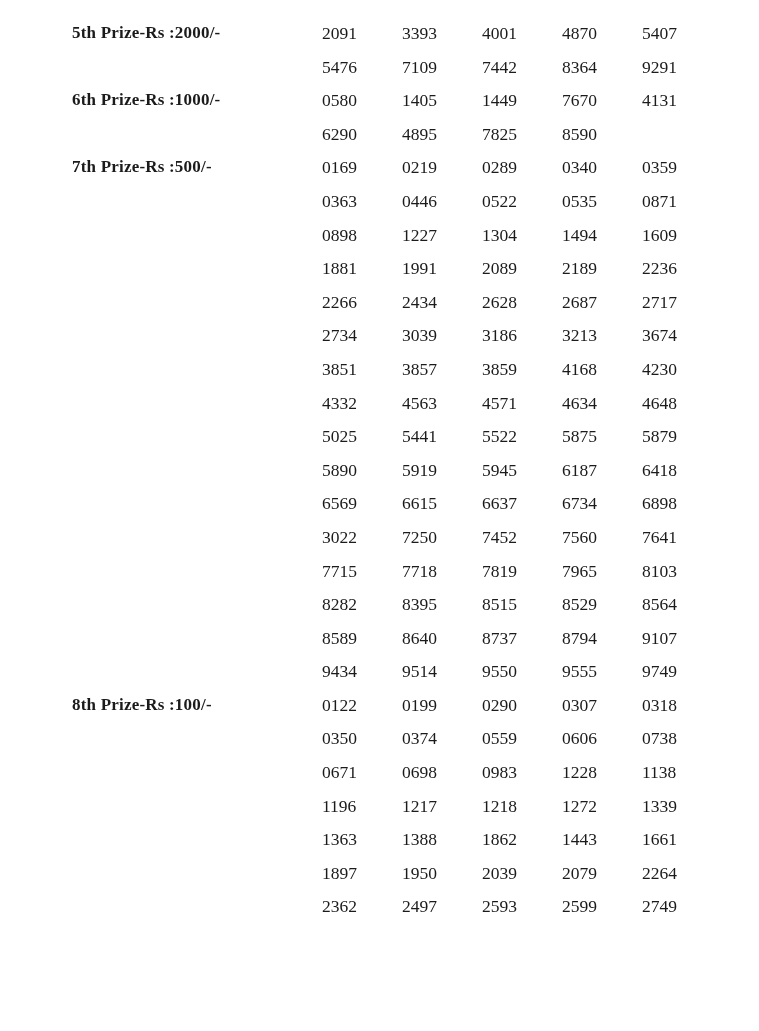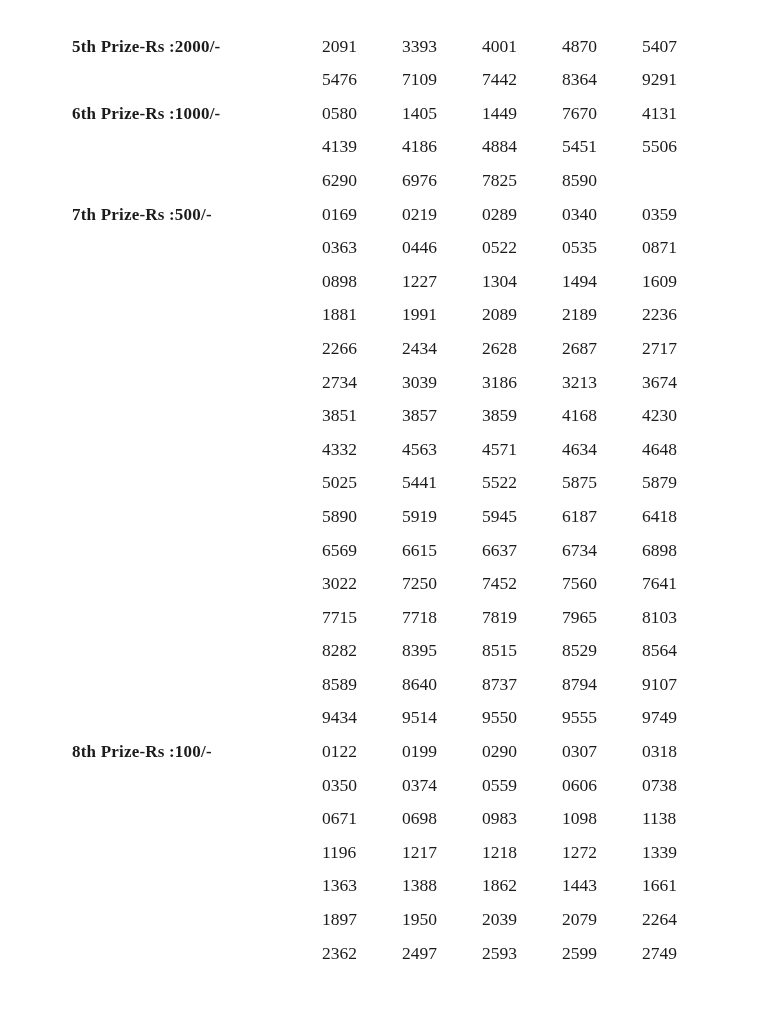--- a/index.html
+++ b/index.html
@@ -18,21 +18,21 @@
     width: 759px;
     height: 1031px;
     background: #ffffff;
   }
   .prize-table {
     padding: 23px 0 0 72px;
   }
   .row {
     display: flex;
     height: 33.6px;
-    align-items: flex-end;
+    align-items: flex-start;
   }
   .cell {
     white-space: nowrap;
     overflow: visible;
   }
   .cell.label {
     width: 250px;
     flex: 0 0 250px;
     font-weight: bold;
     font-size: 17px;
@@ -68,30 +68,22 @@
       <div class="row">
         <div class="cell label">6th Prize-Rs :1000/-</div>
         <div class="cell num">0580</div>
         <div class="cell num">1405</div>
         <div class="cell num">1449</div>
         <div class="cell num">7670</div>
         <div class="cell num">4131</div>
       </div>
       <div class="row">
         <div class="cell label"></div>
-        <div class="cell num">4139</div>
-        <div class="cell num">4186</div>
-        <div class="cell num">4884</div>
-        <div class="cell num">5451</div>
-        <div class="cell num">5506</div>
-      </div>
-      <div class="row">
-        <div class="cell label"></div>
         <div class="cell num">6290</div>
-        <div class="cell num">6976</div>
+        <div class="cell num">4895</div>
         <div class="cell num">7825</div>
         <div class="cell num">8590</div>
         <div class="cell num"></div>
       </div>
       <div class="row">
         <div class="cell label">7th Prize-Rs :500/-</div>
         <div class="cell num">0169</div>
         <div class="cell num">0219</div>
         <div class="cell num">0289</div>
         <div class="cell num">0340</div>
@@ -231,21 +223,21 @@
         <div class="cell num">0374</div>
         <div class="cell num">0559</div>
         <div class="cell num">0606</div>
         <div class="cell num">0738</div>
       </div>
       <div class="row">
         <div class="cell label"></div>
         <div class="cell num">0671</div>
         <div class="cell num">0698</div>
         <div class="cell num">0983</div>
-        <div class="cell num">1098</div>
+        <div class="cell num">1228</div>
         <div class="cell num">1138</div>
       </div>
       <div class="row">
         <div class="cell label"></div>
         <div class="cell num">1196</div>
         <div class="cell num">1217</div>
         <div class="cell num">1218</div>
         <div class="cell num">1272</div>
         <div class="cell num">1339</div>
       </div>

